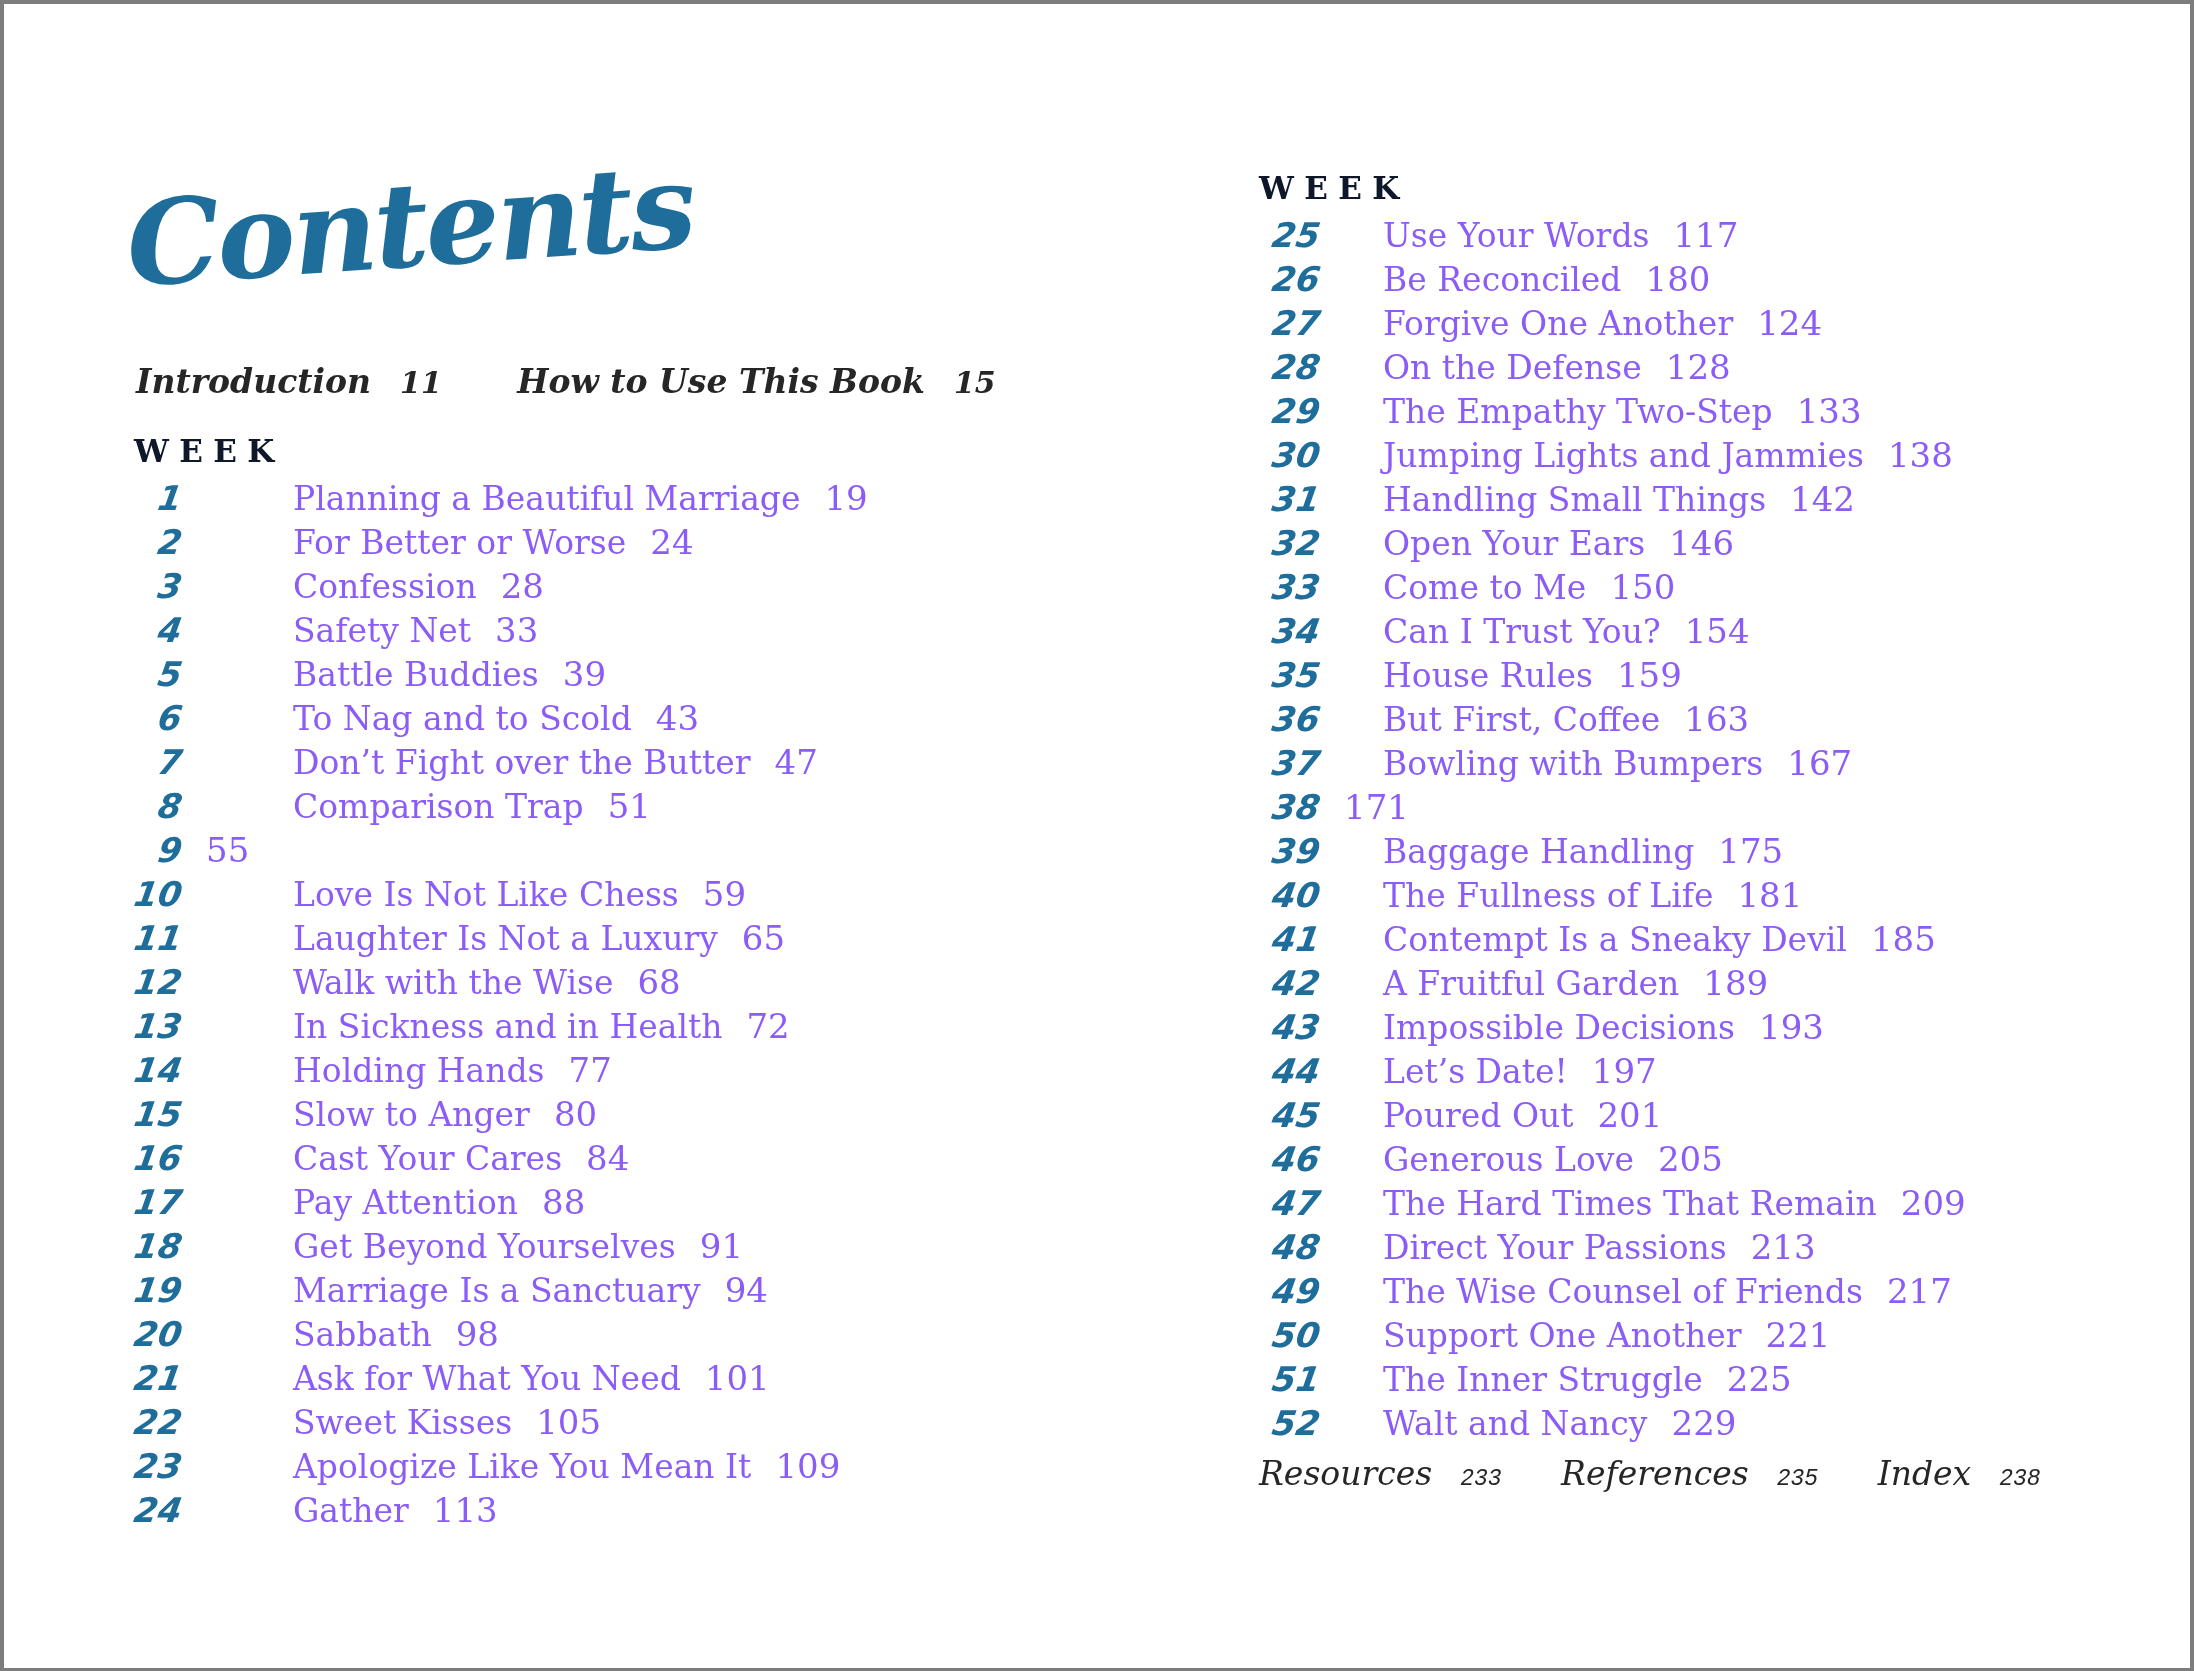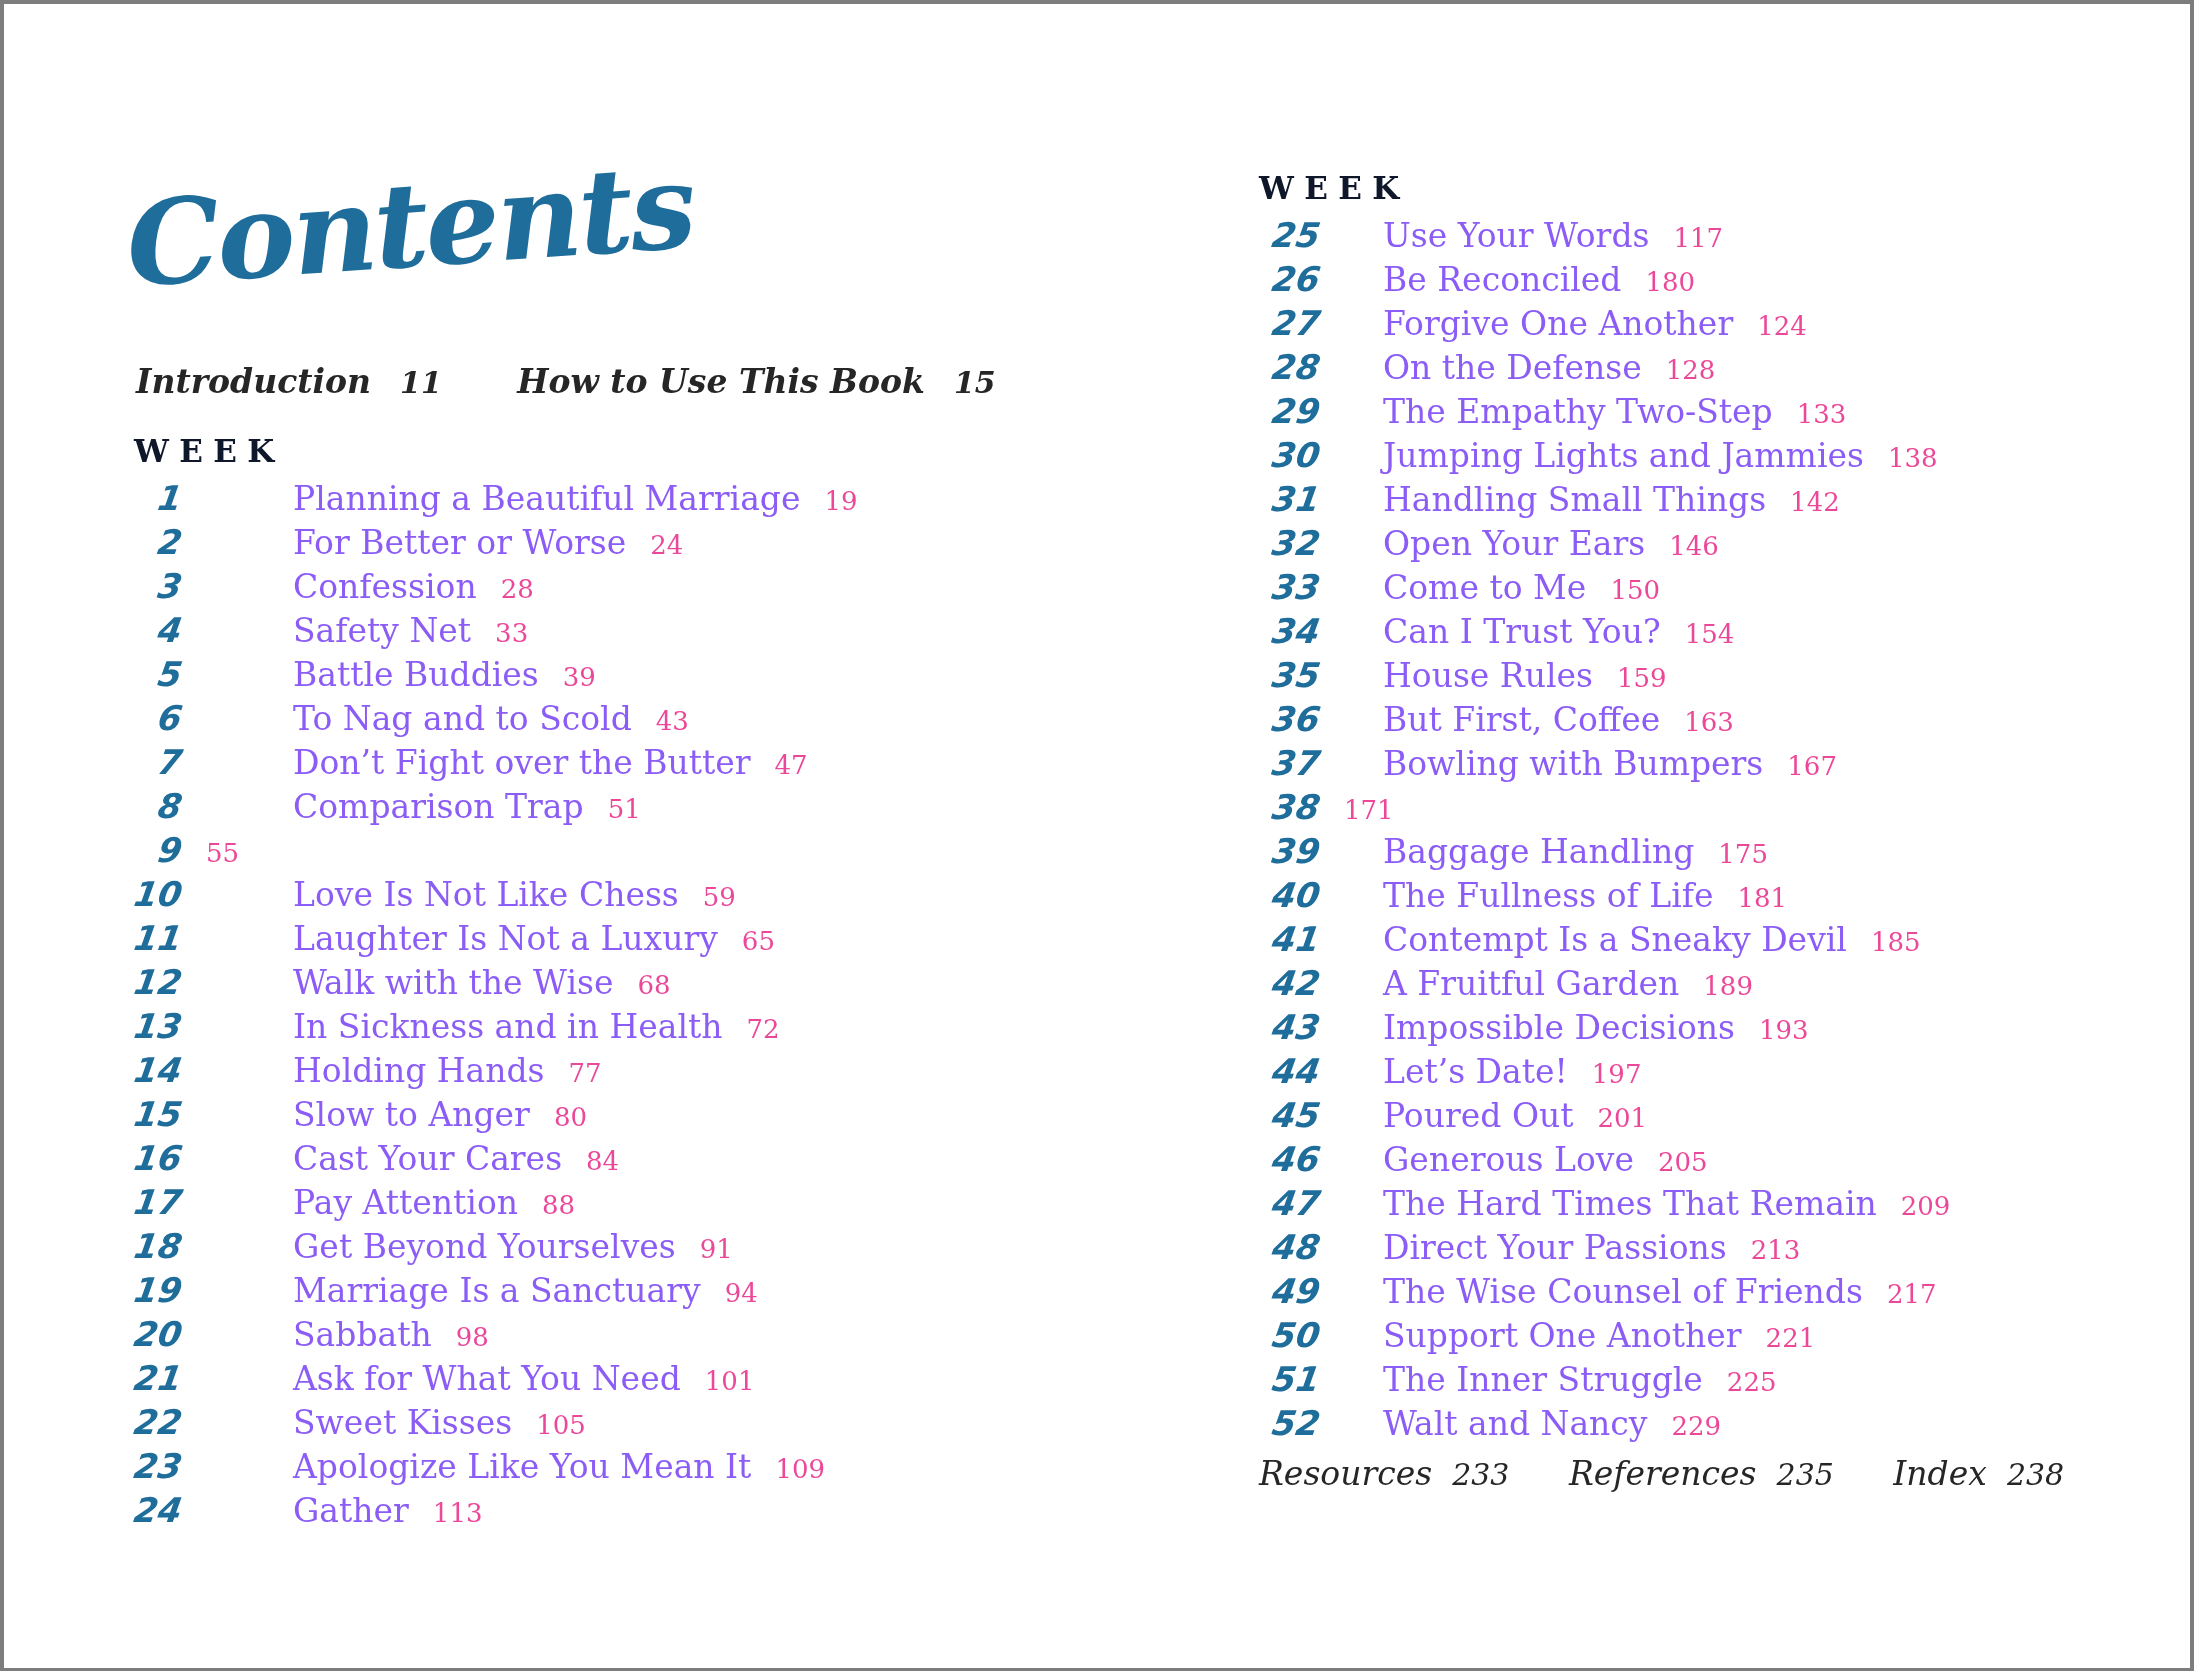--- a/index.html
+++ b/index.html
@@ -55,29 +55,29 @@
     font-family:"DejaVu Sans", sans-serif;
     font-style:italic;font-weight:700;
     font-size:34px;color:#1e6d9b;
     transform:skewX(-9deg);
   }
   .toc-list.left  .wk-num{width:52px;}
   .toc-list.right .wk-num{width:61px;}
   .wk-title{font-size:33px;color:#8b5cf6;}
   .toc-list.left  .wk-title{margin-left:111px;}
   .toc-list.right .wk-title{margin-left:63px;}
-  .wk-page{margin-left:24px;font-size:26px;color:#ec4899;}
+  .wk-page{margin-left:24px;font-size:34px;color:#8b5cf6;}
   
   .back-matter{
     position:absolute;left:1255px;top:1450px;
     font-style:italic;font-size:33px;line-height:1.2;
     white-space:nowrap;
   }
   .bm-item{margin-right:49px;}
-  .bm-item .pg{margin-left:20px;font-size:30px;}
+  .bm-item .pg{margin-left:28px;font-size:23px;font-family:Liberation Mono, monospace;}
 </style>
 </head>
 <body>
 
 <div class="page">
 
   <div class="title">Contents</div>
 
   <div class="front-matter">
   <span class="fm-item"><span class="lbl">Introduction</span><span class="pg">11</span></span>

